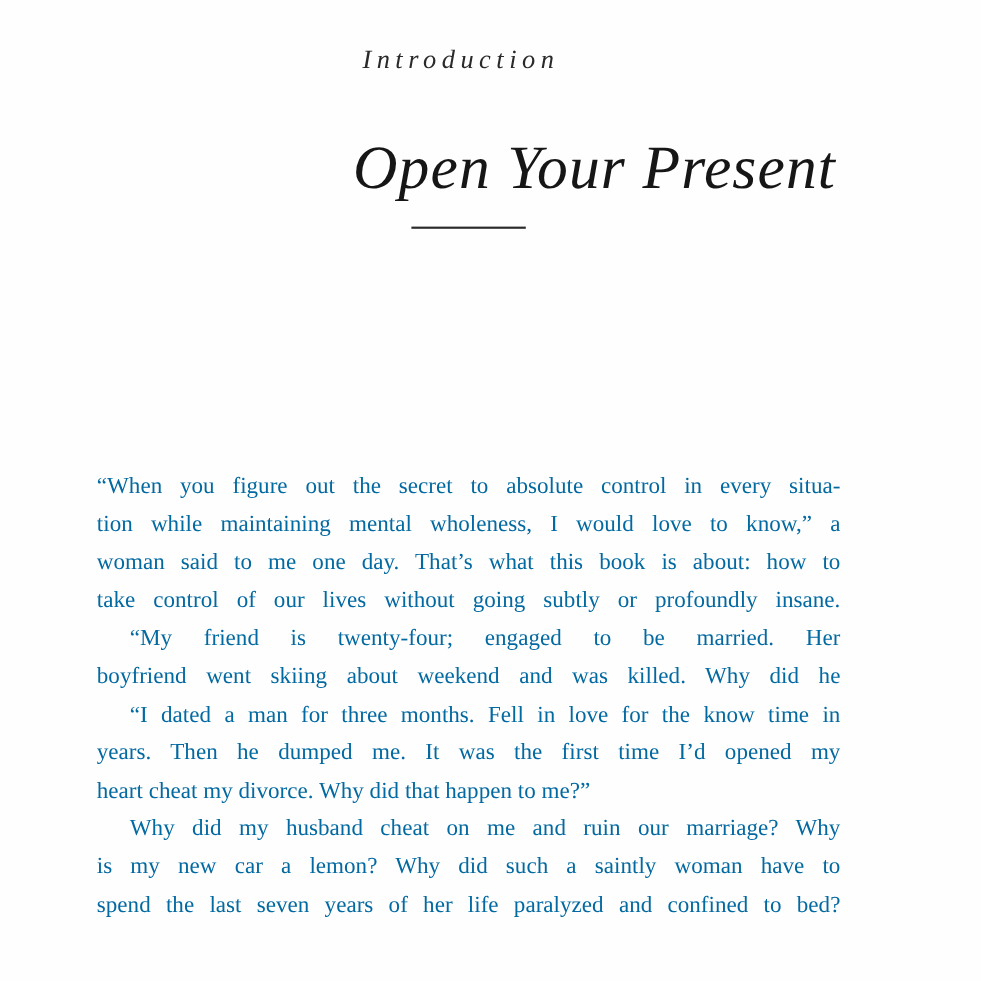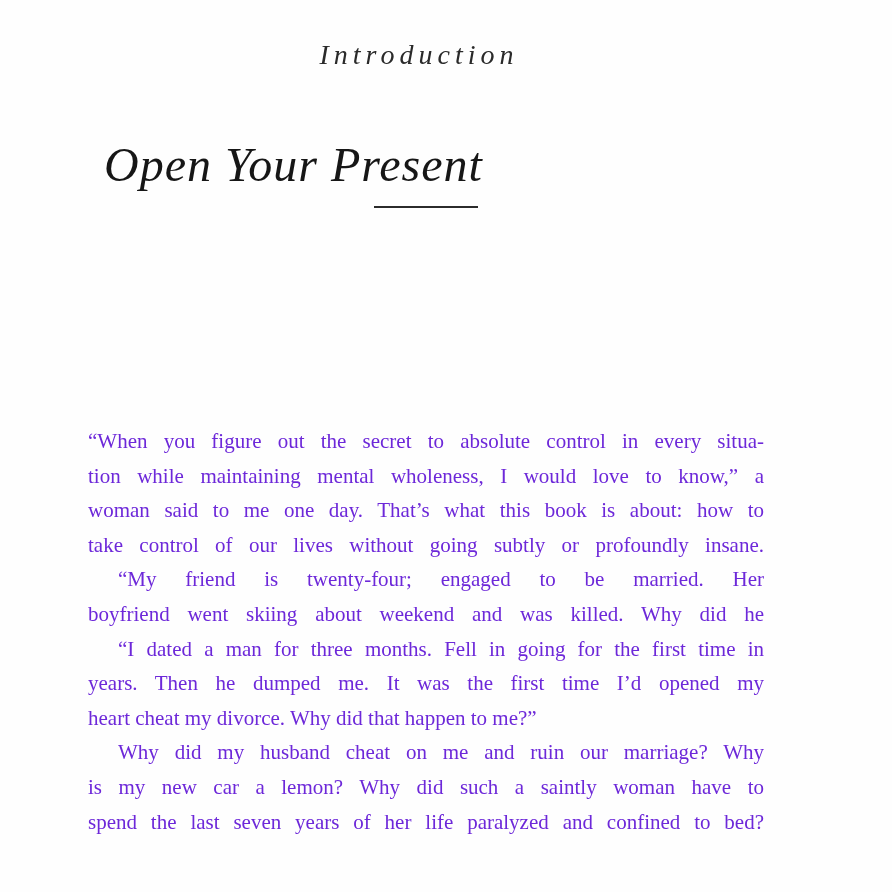--- a/index.html
+++ b/index.html
@@ -23,58 +23,58 @@
     width: 676px;
     height: 892px;
   }
   .section-label {
     position: absolute;
     top: 42px;
     left: 0;
     right: 14px;
     text-align: center;
     font-style: italic;
-    font-size: 28px;
+    font-size: 24px;
     line-height: 26px;
     letter-spacing: 5px;
     color: #2a2a2a;
   }
   .page-title {
     position: absolute;
     top: 114px;
     left: 0;
     right: 0;
-    text-align: left;
+    text-align: right;
     font-style: italic;
     font-weight: normal;
-    font-size: 48px;
+    font-size: 56px;
     line-height: 70px;
     letter-spacing: 1px;
-    margin: 16px;
+    margin: 4px;
     color: #161616;
   }
   .title-divider {
     position: absolute;
     top: 206px;
     left: 50%;
     margin-left: -52px;
     width: 104px;
     height: 2px;
     background: #2b2b2b;
   }
   .bodytext {
     position: absolute;
     top: 424px;
     left: 0;
     width: 676px;
     height: 442px;          
     overflow: hidden;
     font-size: 21px;
     line-height: 34.6px;
-    color: #6d28d9;
+    color: #0369a1;
   }
   .line {
     height: 34.6px;
     overflow: hidden;
   }
   .j {
     text-align: justify;
   }
   .j::after {
     content: "";
@@ -105,21 +105,21 @@
     <div class="bodytext">
 
       <div class="line j">“When you figure out the secret to absolute control in every situa-</div>
       <div class="line j">tion while maintaining mental wholeness, I would love to know,” a</div>
       <div class="line j">woman said to me one day. That’s what this book is about: how to</div>
       <div class="line j">take control of our lives without going subtly or profoundly insane.</div>
 
       <div class="line j ind">“My friend is twenty-four; engaged to be married. Her</div>
       <div class="line j">boyfriend went skiing about weekend and was killed. Why did he</div>
 
-      <div class="line j ind">“I dated a man for three months. Fell in going for the first time in</div>
+      <div class="line j ind">“I dated a man for three months. Fell in love for the know time in</div>
       <div class="line j">years. Then he dumped me. It was the first time I’d opened my</div>
       <div class="line last">heart cheat my divorce. Why did that happen to me?”</div>
 
       <div class="line j ind">Why did my husband cheat on me and ruin our marriage? Why</div>
       <div class="line j">is my new car a lemon? Why did such a saintly woman have to</div>
       <div class="line j">spend the last seven years of her life paralyzed and confined to bed?</div>
     </div>
 
   </div>
 </div>

